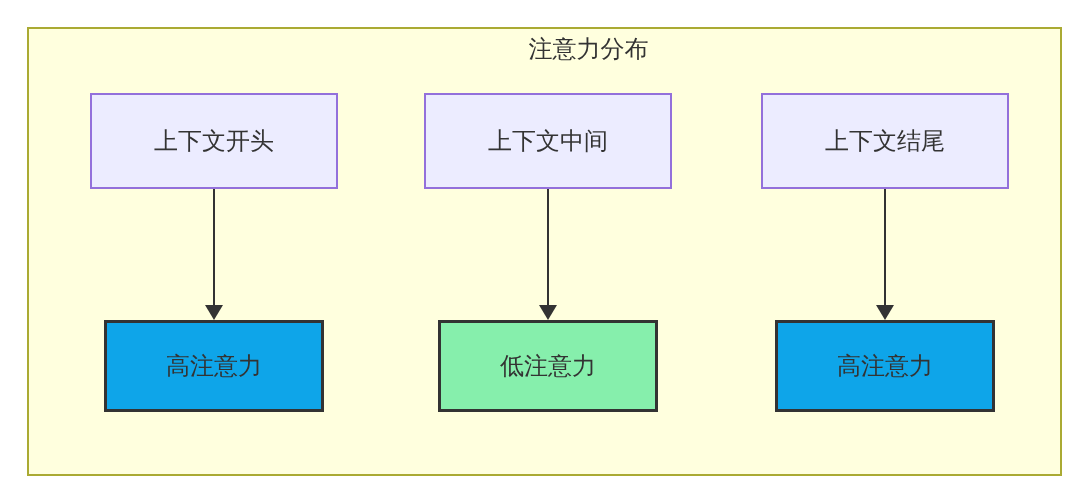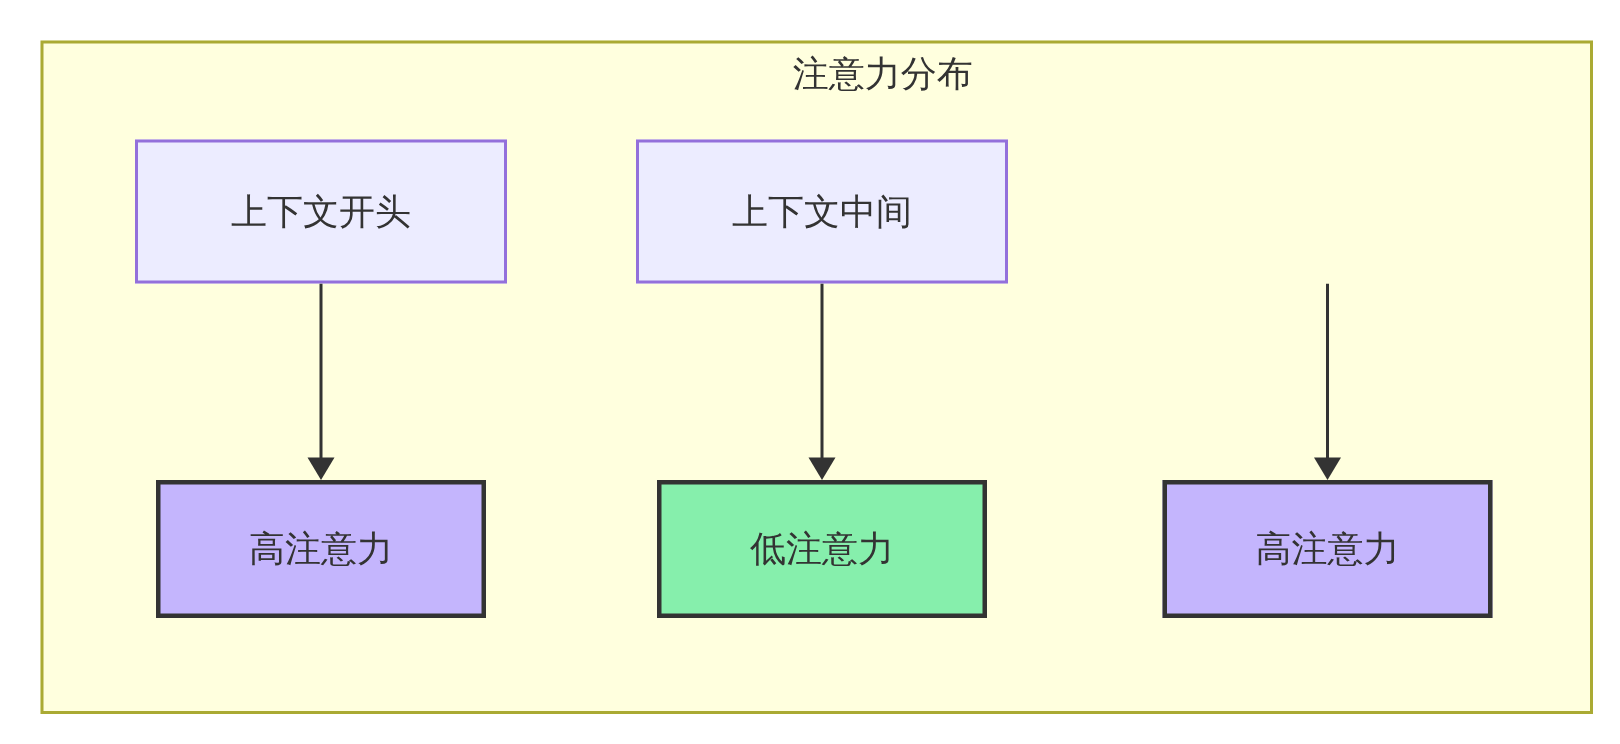--- a/index.html
+++ b/index.html
@@ -52,21 +52,21 @@
     width: 248px;
     background: #ececff;
     border: 2px solid #9370db;
   }
   .node.target {
     top: 320px;
     height: 92px;
     width: 220px;
     border: 3px solid #333333;
   }
-  .node.target.high { background: #c4b5fd; }
+  .node.target.high { background: #0ea5e9; }
   .node.target.low  { background: #86efac; }
 
   .source-1 { left: 90px; }
   .source-2 { left: 424px; font-family: Liberation Serif, serif; }
   .source-3 { left: 761px; }
   .target-1 { left: 104px; }
   .target-2 { left: 438px; }
   .target-3 { left: 775px; }
 
   .arrow {
@@ -103,20 +103,23 @@
     <span>上下文中间</span>
   </div>
   <svg class="arrow arrow-2" viewBox="0 0 24 131" xmlns="http://www.w3.org/2000/svg">
     <line x1="12" y1="0" x2="12" y2="118" stroke="#333333" stroke-width="2"></line>
     <polygon points="3,116 21,116 12,131" fill="#333333"></polygon>
   </svg>
   <div class="node target low target-2">
     <span>低注意力</span>
   </div>
 
+  <div class="node source source-3">
+    <span>上下文结尾</span>
+  </div>
   <svg class="arrow arrow-3" viewBox="0 0 24 131" xmlns="http://www.w3.org/2000/svg">
     <line x1="12" y1="0" x2="12" y2="118" stroke="#333333" stroke-width="2"></line>
     <polygon points="3,116 21,116 12,131" fill="#333333"></polygon>
   </svg>
   <div class="node target high target-3">
     <span>高注意力</span>
   </div>
 
 </div>
 

